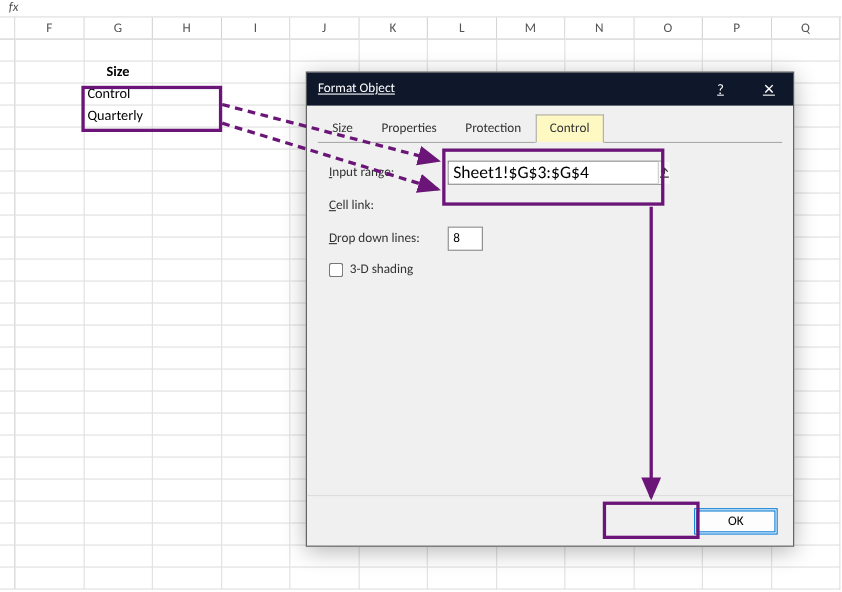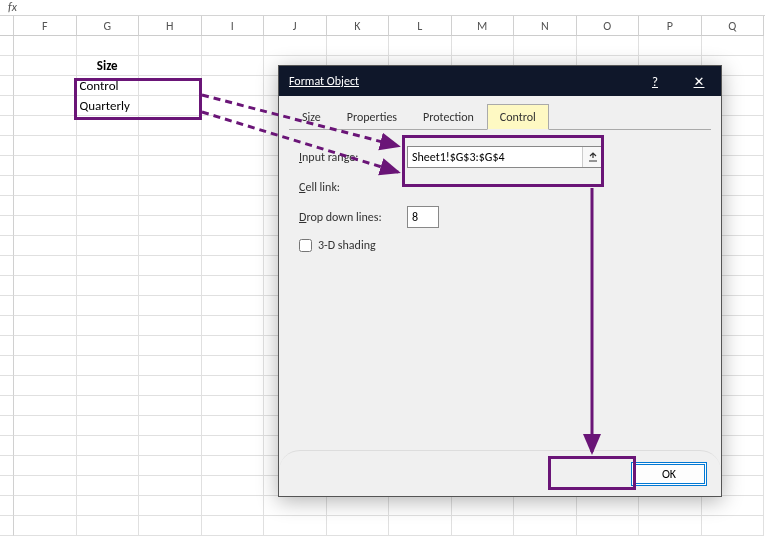--- a/index.html
+++ b/index.html
@@ -148,21 +148,21 @@
     width: 196px;
     height: 22px;
     background: #fff;
     border: 1px solid #888;
   }
   .form-input {
     flex: 1;
     border: none;
     outline: none;
     padding: 0 4px;
-    font-size: 12px;
+    font-size: 16px;
     height: 16px;
     font-family: inherit;
   }
   .range-btn {
     width: 20px;
     height: 20px;
     border-left: 1px solid #ccc;
     display: flex;
     align-items: center;
     justify-content: center;
@@ -185,21 +185,20 @@
   }
   .checkbox-row input { width: 13px; height: 13px; }
   .dialog-footer {
     height: 46px;
     display: flex;
     align-items: center;
     justify-content: flex-end;
     gap: 10px;
     padding-right: 14px;
     border-top: 1px solid #ddd;
-    border-radius: 21px;
   }
   .btn {
     width: 76px;
     height: 24px;
     font-size: 12px;
     background: #fdfdfd;
     border: 1px solid #aaa;
     cursor: pointer;
     font-family: inherit;
   }

